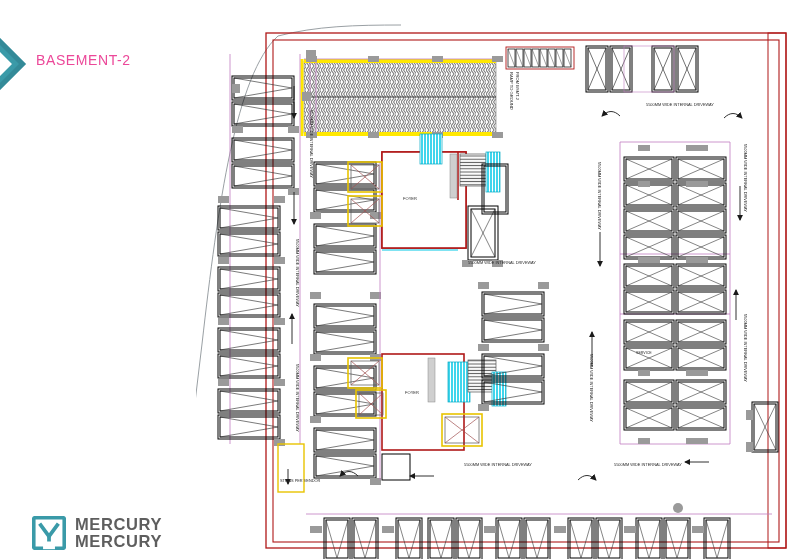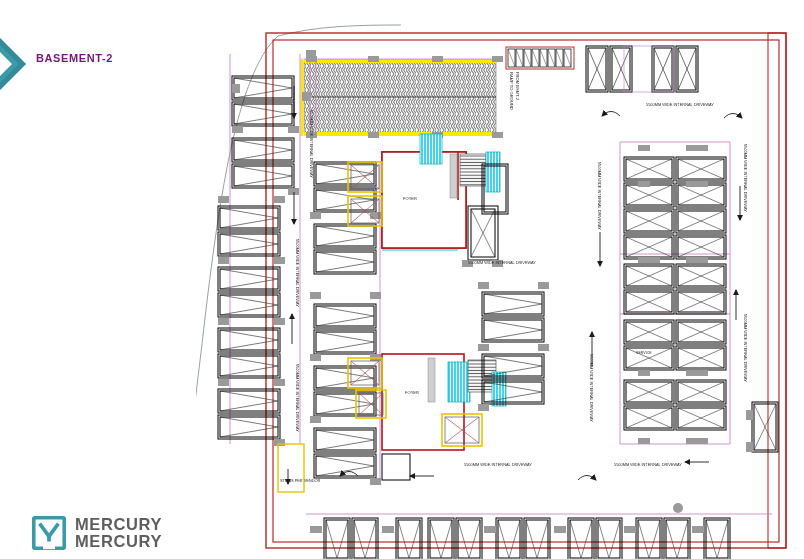--- a/index.html
+++ b/index.html
@@ -8,22 +8,22 @@
     background:#ffffff;
     font-family:"Liberation Sans", sans-serif;
     overflow:hidden;position:relative;
   }
   #slide{position:absolute;inset:0;}
 
   
   .chev{position:absolute;left:-4px;top:32px;width:34px;height:64px;}
   .title{
     position:absolute;left:36px;top:52px;
-    font-size:11px;font-weight:bold;letter-spacing:.6px;
-    color:#701a75;
+    font-size:14px;font-weight:normal;letter-spacing:.6px;
+    color:#ec4899;
   }
 
   
   .logo{position:absolute;left:32px;top:516px;display:flex;align-items:center;gap:9px;}
   .logo-mark{width:34px;height:34px;}
   .logo-txt{line-height:1.03;color:#5e5e5e;font-weight:bold;font-size:16.5px;letter-spacing:.6px;}
   .logo-txt div{white-space:nowrap;}
 
   
   #plan{position:absolute;left:196px;top:14px;width:600px;height:545px;}

